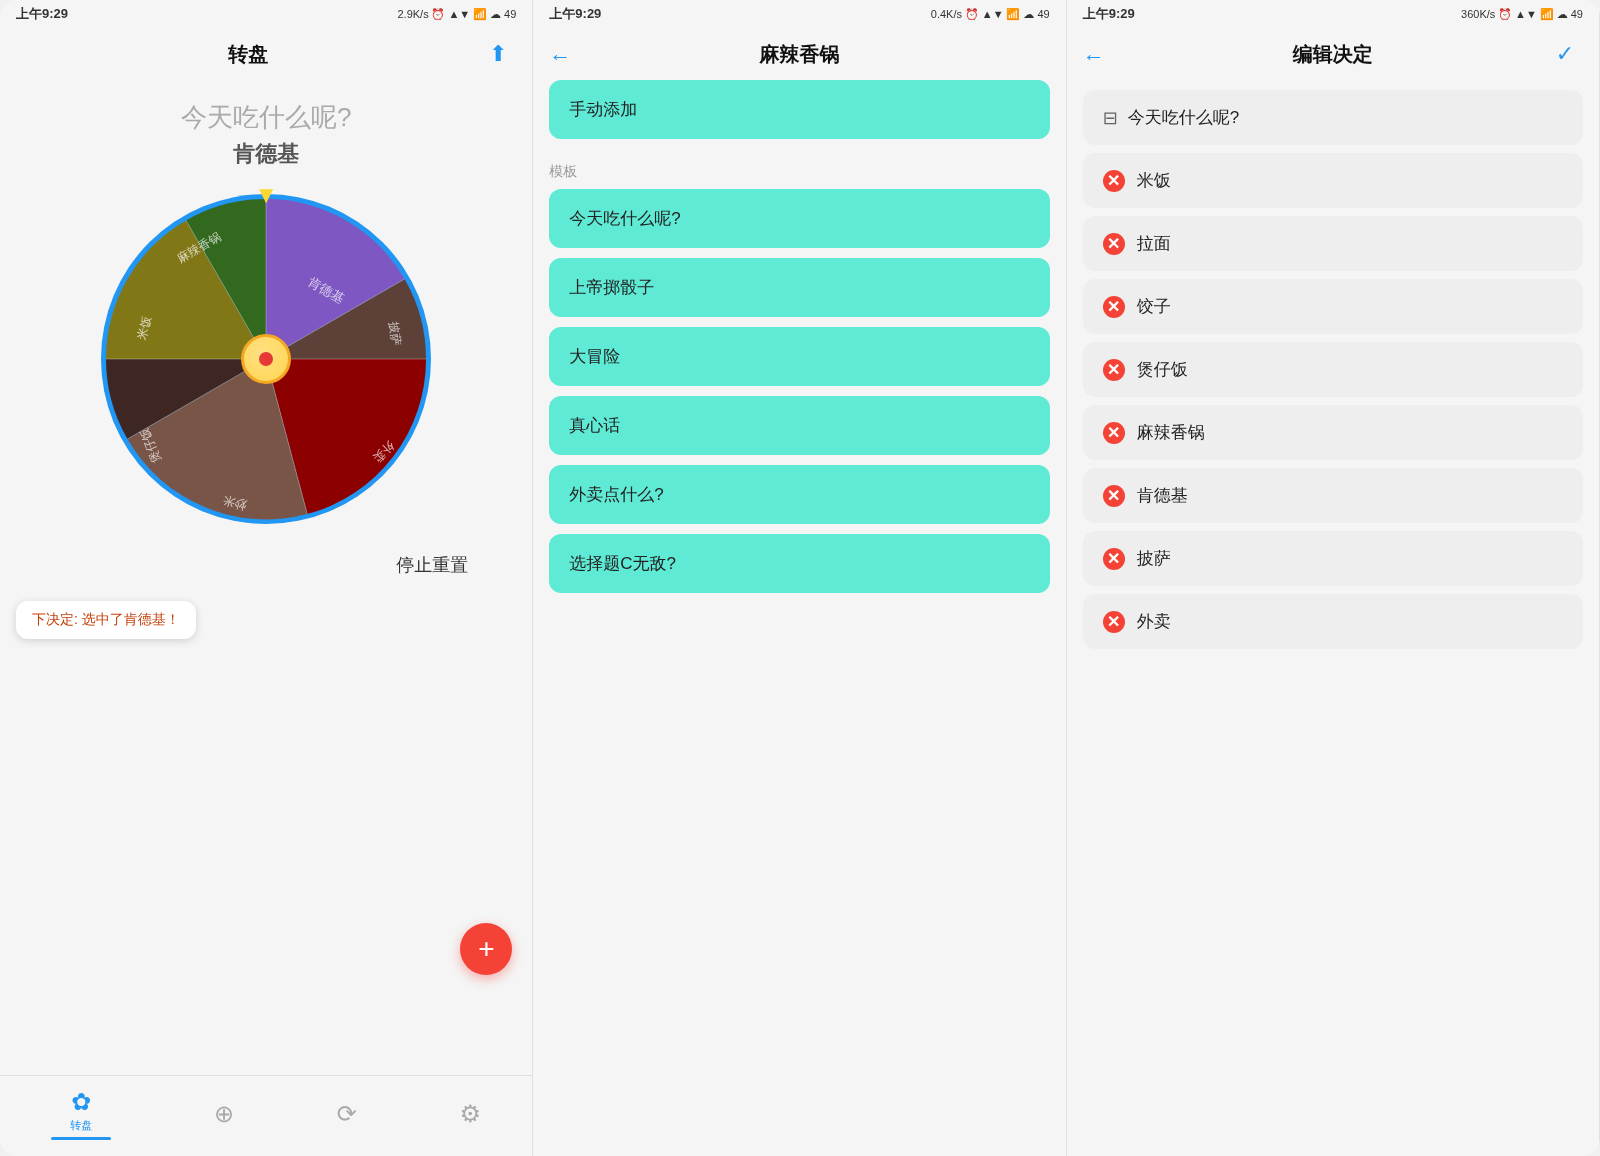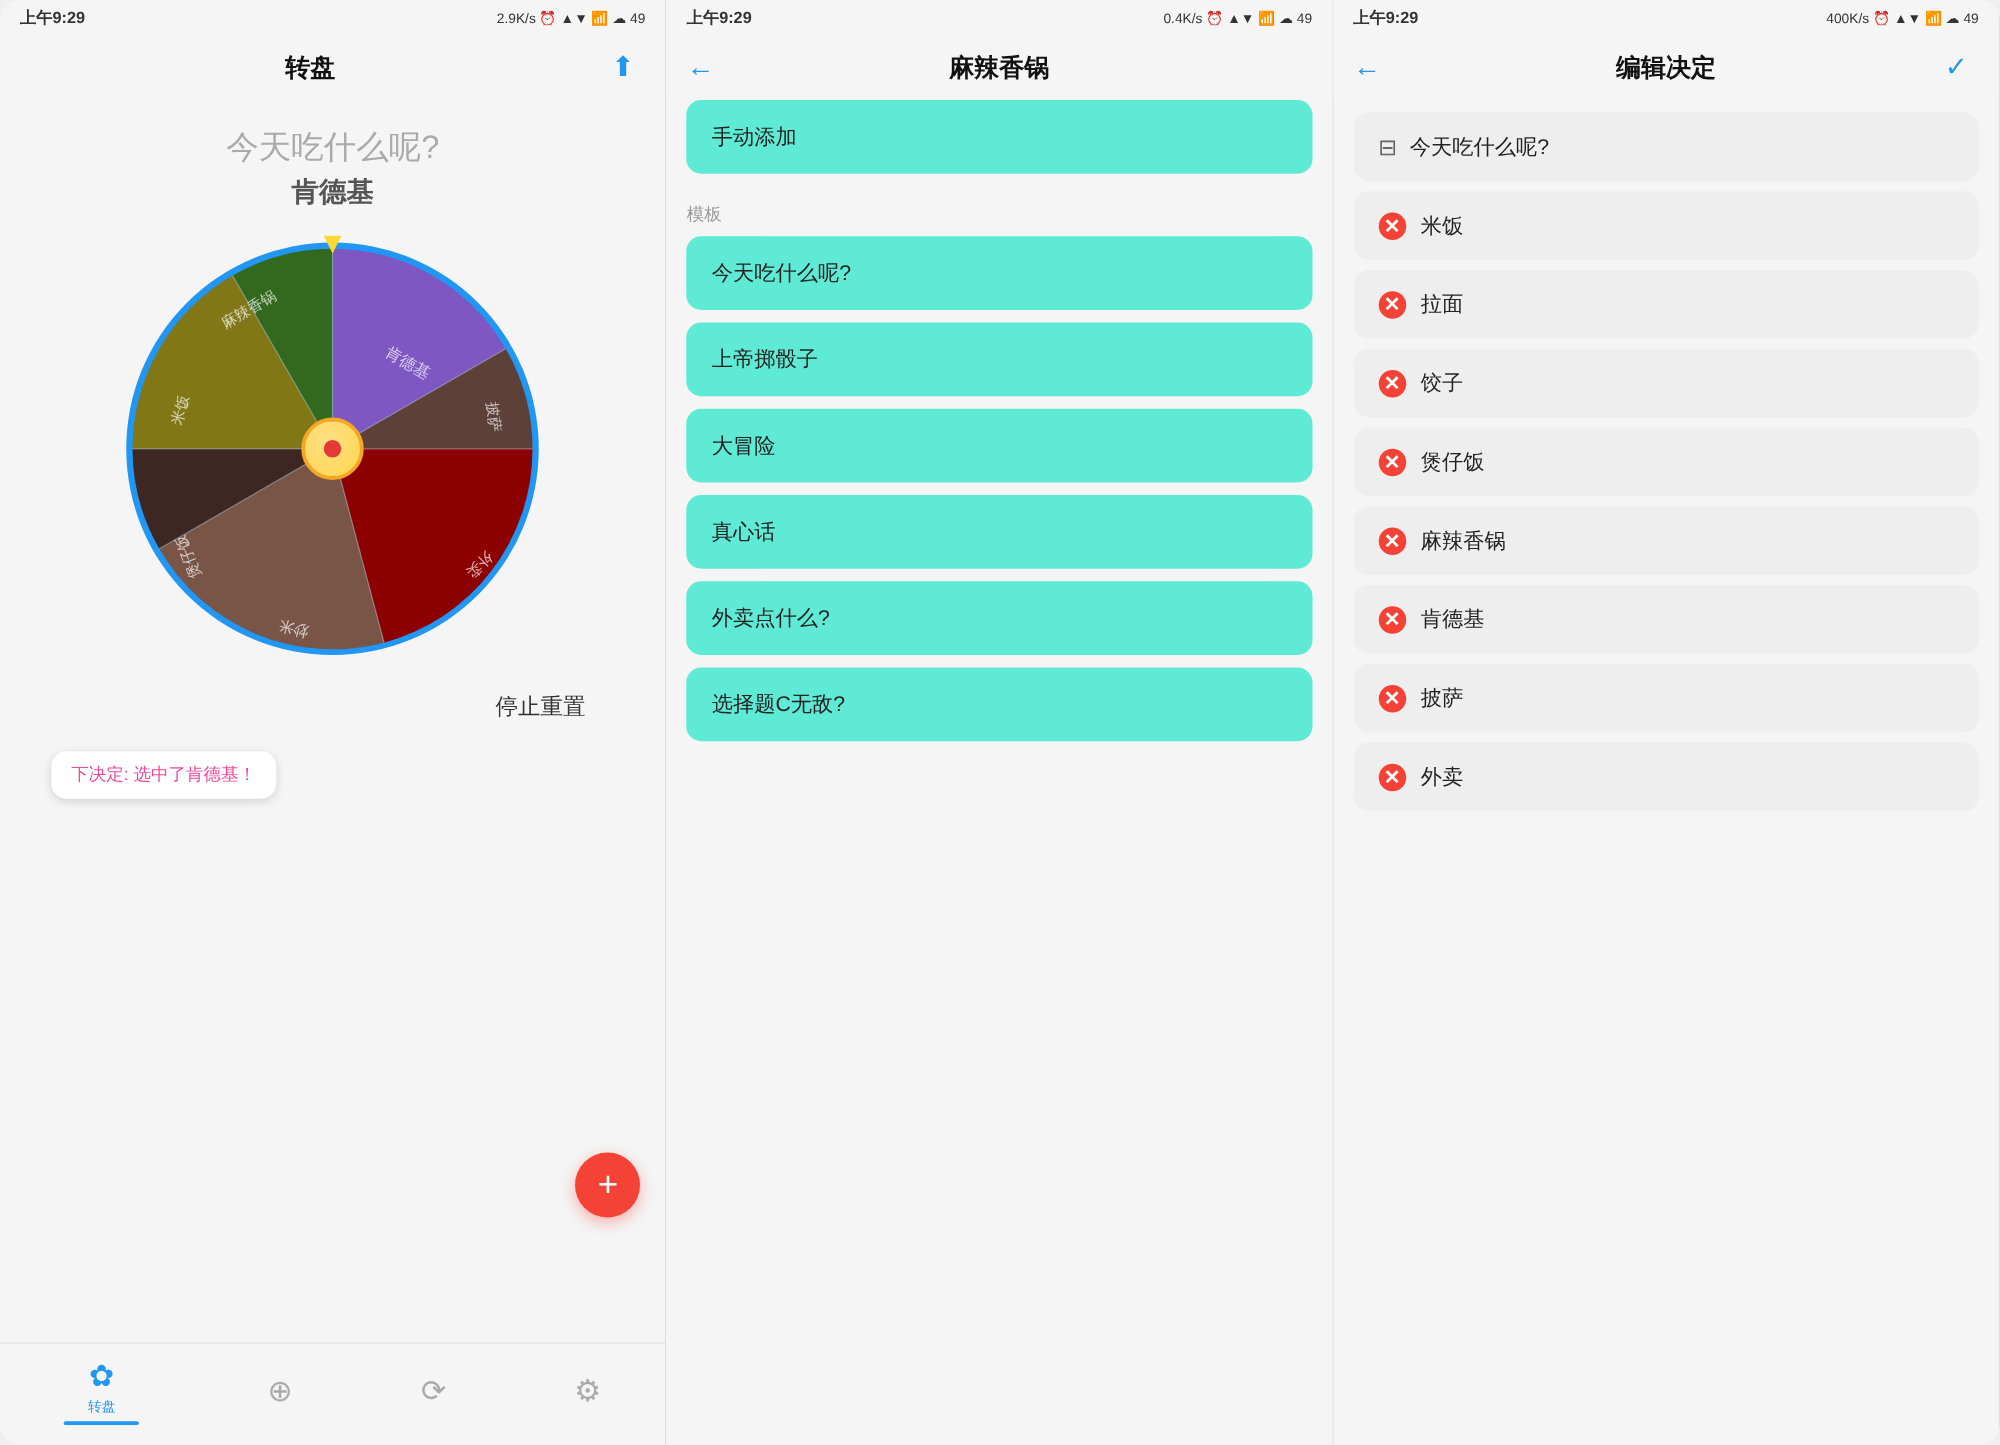--- a/index.html
+++ b/index.html
@@ -136,23 +136,23 @@
       color: #333;
       cursor: pointer;
       font-weight: 500;
     }
 
     .wheel-toast {
       background: white;
       border-radius: 12px;
       padding: 10px 16px;
       font-size: 14px;
-      color: #ec4899;
+      color: #c2410c;
       box-shadow: 0 2px 8px rgba(0,0,0,0.15);
-      margin-left: 25px;
+      margin-left: 0;
       align-self: flex-start;
     }
 
     .bottom-bar {
       display: flex;
       justify-content: space-around;
       align-items: center;
       padding: 12px 0 16px;
       background: #f5f5f5;
       border-top: 1px solid #e0e0e0;
@@ -386,21 +386,21 @@
       <div class="template-item">大冒险</div>
       <div class="template-item">真心话</div>
       <div class="template-item">外卖点什么?</div>
       <div class="template-item">选择题C无敌?</div>
     </div>
   </div>
 
   <div class="panel">
     <div class="status-bar">
       <span class="time">上午9:29</span>
-      <span class="icons">400K/s ⏰ ▲▼ 📶 ☁ 49</span>
+      <span class="icons">360K/s ⏰ ▲▼ 📶 ☁ 49</span>
     </div>
     <div class="nav-bar">
       <span class="nav-back">←</span>
       <span class="nav-title">编辑决定</span>
       <span class="nav-action" style="color:#2196F3">✓</span>
     </div>
 
     <div class="edit-content">
       <div class="edit-header-item">
         <span class="bookmark-icon">⊟</span>

